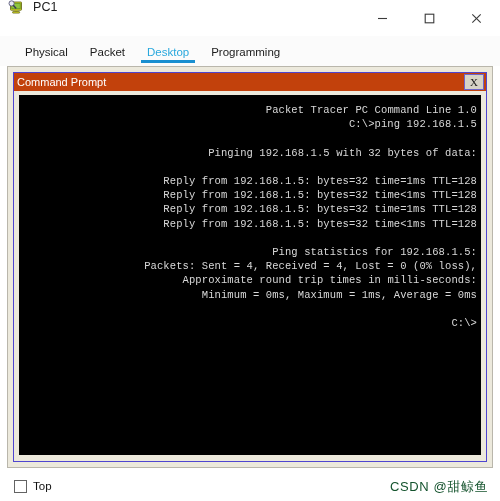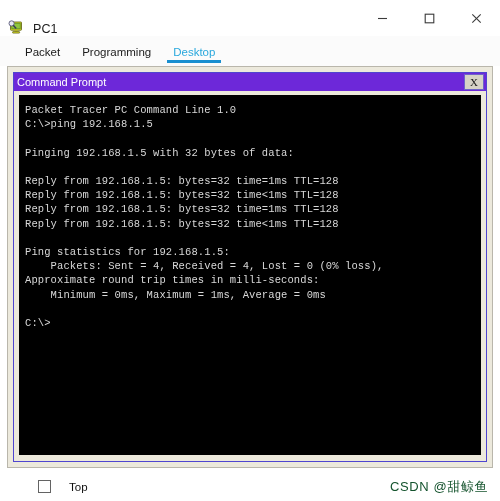--- a/index.html
+++ b/index.html
@@ -10,21 +10,21 @@
     overflow: hidden;
     background: #ffffff;
     font-family: "Liberation Sans", sans-serif;
   }
 
   
   #window-titlebar {
     height: 36px;
     background: #ffffff;
     display: flex;
-    align-items: flex-end;
+    align-items: flex-start;
     position: relative;
   }
   #app-icon {
     width: 16px; height: 16px;
     margin-left: 8px;
     position: relative;
     flex: 0 0 auto;
   }
   #window-title {
     font-size: 12.5px;
@@ -85,21 +85,21 @@
   #cmd-frame {
     width: 100%;
     height: 100%;
     border: 1px solid #4f45d0;
     background: #ece9dc;
     display: flex;
     flex-direction: column;
   }
   #cmd-titlebar {
     height: 18px;
-    background: #6d28d9;
+    background: #c2410c;
     display: flex;
     align-items: center;
     flex: 0 0 auto;
     padding-right: 1px;
   }
   #cmd-title-text {
     color: #ffffff;
     font-size: 11px;
     font-family: "Liberation Sans", sans-serif;
     margin-left: 3px;
@@ -114,20 +114,21 @@
     font-size: 11px;
     display: flex; align-items: center; justify-content: center;
     margin-right: 1px;
     font-family: "Liberation Serif", serif;
   }
 
   #cmd-body-wrap {
     flex: 1 1 auto;
     padding: 4px 5px 6px 5px;
     display: flex;
+    text-align: right;
   }
   #terminal {
     flex: 1 1 auto;
     background: #000000;
     color: #d8d8d8;
     font-family: "Liberation Mono", "DejaVu Sans Mono", monospace;
     font-size: 10.5px;
     line-height: 14.2px;
     padding: 8px 4px 4px 6px;
     white-space: pre;
@@ -142,23 +143,22 @@
     top: 472px;
     width: 500px;
     height: 29px;
     background: #ffffff;
     display: flex;
     align-items: center;
     padding: 0 12px 0 14px;
   }
   #top-checkbox-row {
     display: flex;
-    align-items: center;
-    gap: 18px;
-    margin-left: 24px;
+    align-items: flex-start;
+    gap: 6px;
   }
   #top-checkbox {
     width: 13px; height: 13px;
     border: 1px solid #636363;
     background: #ffffff;
     flex: 0 0 auto;
   }
   #top-label {
     font-size: 11.5px;
     color: #111111;
@@ -207,23 +207,24 @@
     <div class="win-btn close">
       <svg width="11" height="11" viewBox="0 0 11 11">
         <line x1="1.3" y1="1.3" x2="9.7" y2="9.7" stroke="currentColor" stroke-width="1.1"></line>
         <line x1="9.7" y1="1.3" x2="1.3" y2="9.7" stroke="currentColor" stroke-width="1.1"></line>
       </svg>
     </div>
   </div>
 </div>
 
 <div id="tabstrip">
+  <div class="tab">Physical</div>
   <div class="tab">Packet</div>
+  <div class="tab active">Desktop</div>
   <div class="tab">Programming</div>
-  <div class="tab active">Desktop</div>
 </div>
 
 <div id="desktop-panel">
   <div id="cmd-frame">
 
     <div id="cmd-titlebar">
       <span id="cmd-title-text">Command Prompt</span>
       <div id="cmd-close-btn">X</div>
     </div>
 

